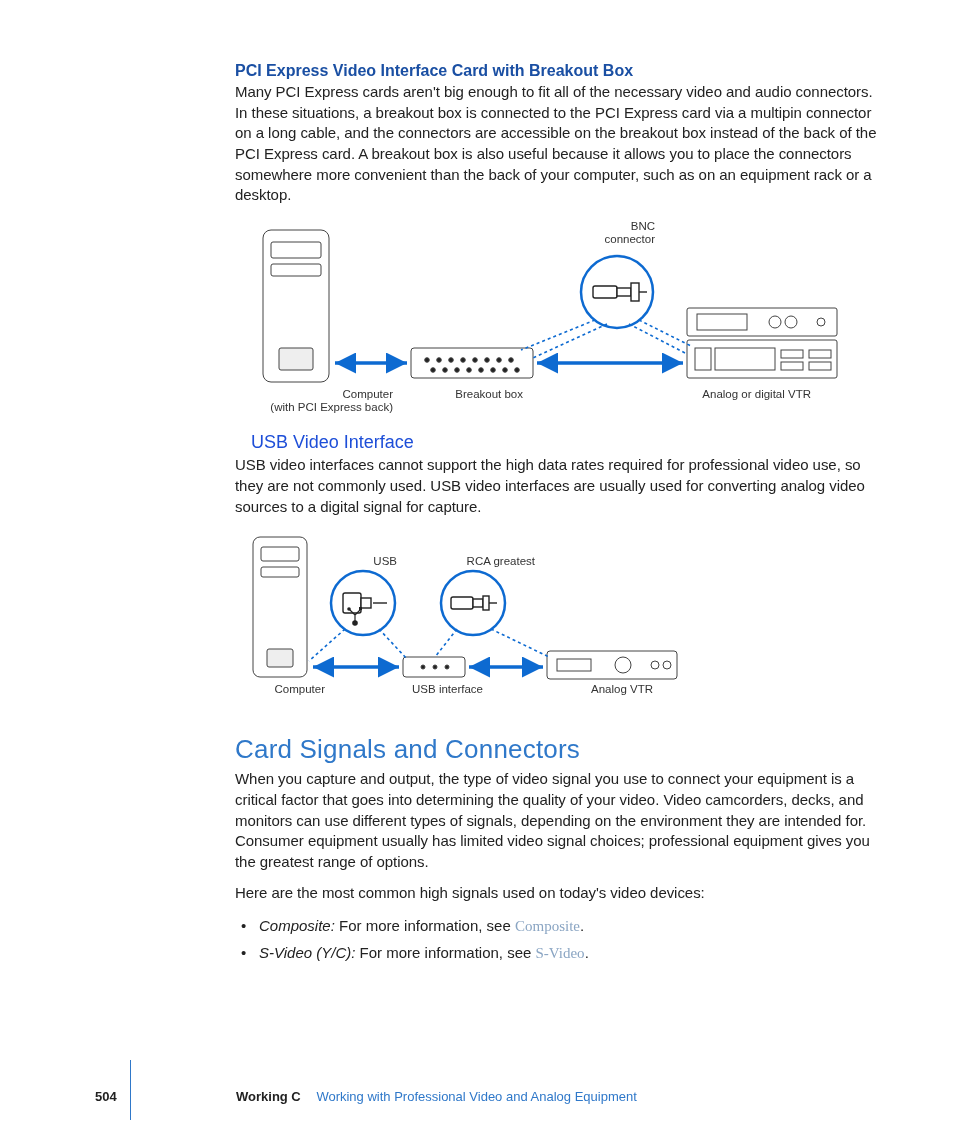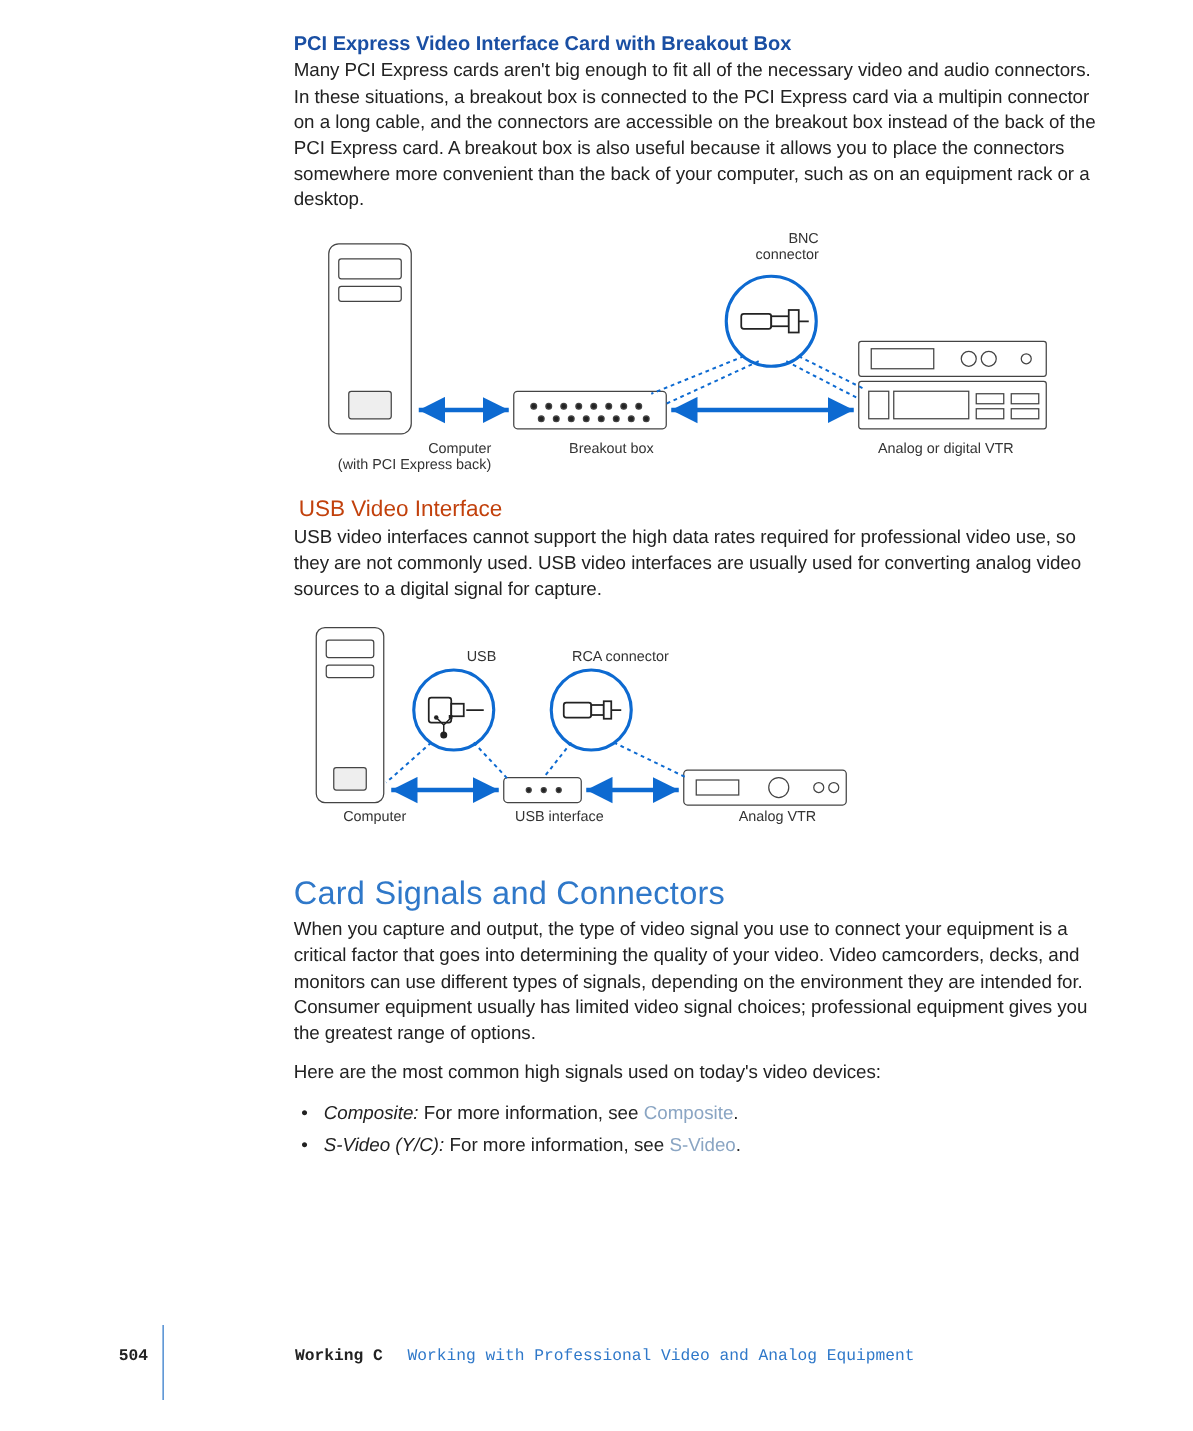--- a/index.html
+++ b/index.html
@@ -4,64 +4,63 @@
 <style>
   html, body {
     margin: 0; padding: 0; background: #ffffff;
     font-family: "Helvetica Neue", Arial, sans-serif;
     color: #222;
   }
   .page {
     width: 954px; height: 1145px;
     box-sizing: border-box;
     position: relative;
-    padding: 27px 65px 40px 235px;
+    padding: 62px 65px 40px 235px;
   }
   .h3-blue {
     color: #1a4fa3;
     font-weight: 700;
     font-size: 16px;
     margin: 0 0 2px 0;
   }
   .h3-lightblue {
-    color: #c2410c;
+    color: #1d4ed8;
     font-weight: 500;
     font-size: 18px;
-    margin: 12px 0 2px 4px;
+    margin: 12px 0 2px 16px;
   }
   .h2-blue {
     color: #2f78c9;
     font-weight: 300;
     font-size: 26px;
     margin: 28px 0 4px 0;
     letter-spacing: .2px;
   }
   p.body {
     font-size: 15px;
     line-height: 1.38;
     margin: 0 0 10px 0;
     letter-spacing: -0.05px;
   }
   ul.bullets { margin: 6px 0 0 0; padding: 0 0 0 18px; }
   ul.bullets li { font-size: 15px; line-height: 1.7; list-style: none; position: relative; padding-left: 6px;}
   ul.bullets li::before { content: "•"; position: absolute; left: -12px; top: 0; }
   .italic { font-style: italic; }
-  a.xref { color: #8aa5c3; text-decoration: none; }
+  a.xref { color: #8aa5c3; text-decoration: none; font-family: Liberation Serif, serif; }
 
   
   .fig { position: relative; height: 190px; margin: 14px 0 10px 0; }
   .fig .lbl, .fig .lbl2 { position: absolute; font-size: 11.5px; color: #333; text-align: right; line-height: 1.15;}
   .fig svg { position: absolute; left: 0; top: 0; }
 
   
   .footer {
-    position: absolute; left: 0; bottom: 44px;
+    position: absolute; left: 0; bottom: 32px;
     width: 954px; height: 24px;
     border-left: 0;
-    font-family: Liberation Mono, monospace;
   }
   .footer .pnum {
     position: absolute; left: 95px; top: 0;
     font-size: 13px; font-weight: 700; color: #222;
   }
   .footer .appendix {
     position: absolute; left: 236px; top: 0;
     font-size: 13px; color: #222;
   }
   .footer .appendix .ap { font-weight: 700; }
@@ -223,21 +222,21 @@
 
       <line class="dashed" x1="110" y1="98" x2="74" y2="130" stroke-width="1.6"></line>
       <line class="dashed" x1="144" y1="98" x2="172" y2="128" stroke-width="1.6"></line>
       <line class="dashed" x1="222" y1="98" x2="200" y2="126" stroke-width="1.6"></line>
       <line class="dashed" x1="256" y1="98" x2="314" y2="126" stroke-width="1.6"></line>
 
       <line class="blue" x1="78" y1="136" x2="164" y2="136" stroke-width="3.5" marker-start="url(#ahL)" marker-end="url(#ah)"></line>
       <line class="blue" x1="234" y1="136" x2="308" y2="136" stroke-width="3.5" marker-start="url(#ahL)" marker-end="url(#ah)"></line>
     </svg>
     <div class="lbl" style="left:102px; top:24px; width:60px;">USB</div>
-    <div class="lbl" style="left:200px; top:24px; width:100px;">RCA connector</div>
+    <div class="lbl" style="left:200px; top:24px; width:100px;">RCA greatest</div>
     <div class="lbl" style="left:10px; top:152px; width:80px;">Computer</div>
     <div class="lbl" style="left:158px; top:152px; width:90px;">USB interface</div>
     <div class="lbl" style="left:338px; top:152px; width:80px;">Analog VTR</div>
   </div>
 
   <div class="h2-blue">Card Signals and Connectors</div>
   <p class="body">When you capture and output, the type of video signal you use to connect your equipment is a critical factor that goes into determining the quality of your video. Video camcorders, decks, and monitors can use different types of signals, depending on the environment they are intended for. Consumer equipment usually has limited video signal choices; professional equipment gives you the greatest range of options.</p>
   <p class="body" style="margin-top:10px">Here are the most common high signals used on today's video devices:</p>
   <ul class="bullets">
     <li>

